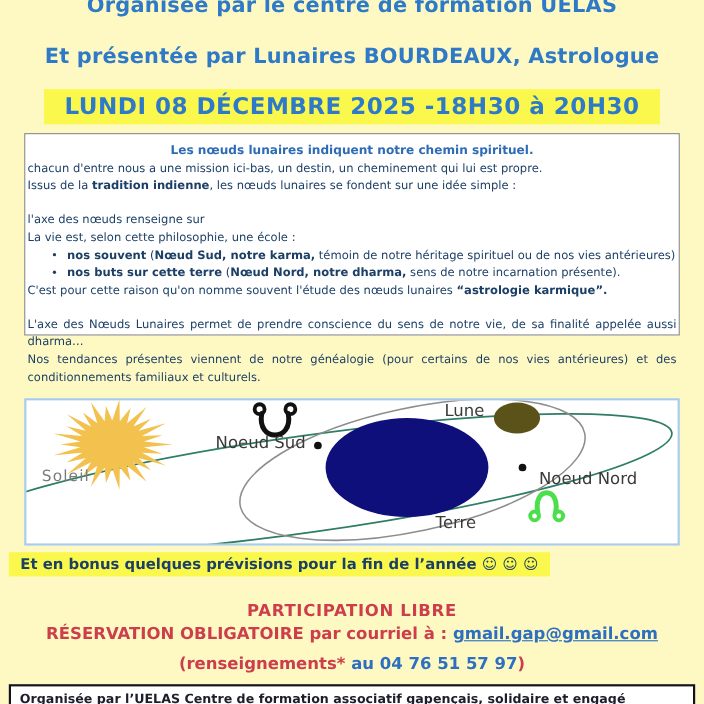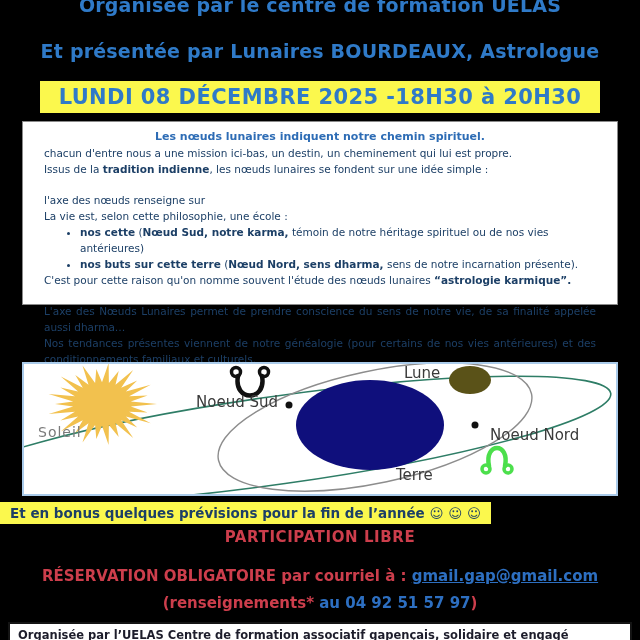--- a/index.html
+++ b/index.html
@@ -1,54 +1,54 @@
 <!DOCTYPE html>
 <html style="--title_blue: #2f7ac8; --heading_blue: #2d6cb5; --body_navy: #1c3f66; --highlight_yellow: #fbf84d; --red: #cd3e4c; --link_blue: #2d6fc1; --earth: #0f0f7c; --moon: #5a5218; --sun: #f2c14e; --ecliptic: #2e7d66; --lunar_orbit: #8d8d8d; --north_node_green: #4cdf4c;"><head>
 <meta charset="utf-8">
 <style>
   html,body{margin:0;padding:0;}
   body{width:640px;height:640px;overflow:hidden;background:#fff;
        font-family:"DejaVu Sans","Liberation Sans",sans-serif;}
-  .page{position:absolute;top:0;left:0;width:640px;height:640px;background:#000000;}
+  .page{position:absolute;top:0;left:0;width:640px;height:640px;background:#fef9c3;}
   .hdr{position:absolute;left:0;width:640px;text-align:center;font-weight:700;
        color:var(--title_blue);font-size:19px;letter-spacing:.2px;}
   #hdr1{top:-6px;}
   #hdr2{top:40px;}
   .date-wrap{position:absolute;top:81px;left:0;width:640px;text-align:center;}
   .date-hl{display:inline-block;background:var(--highlight_yellow);color:var(--title_blue);
        font-weight:700;font-size:21px;padding:4px 19px;letter-spacing:.4px;}
   .intro-box{position:absolute;top:121px;left:22px;width:596px;height:184px;
        box-sizing:border-box;border:1.5px solid #8a8a8a;background:#fff;
-       padding:7px 21px;font-size:10.5px;line-height:16px;color:var(--body_navy);}
+       padding:7px 2px;font-size:10.5px;line-height:16px;color:var(--body_navy);}
   .intro-box p{margin:0;}
   .intro-heading{text-align:center;font-weight:700;color:var(--heading_blue);font-size:11px;}
   .spacer{height:15px;}
   ul.nodes{margin:0;padding-left:36px;}
   ul.nodes li{margin:0;}
   .b{font-weight:700;}
   .i{}
   .just{text-align:justify;}
   .diagram-box{position:absolute;top:362px;left:22px;width:596px;height:134px;
        box-sizing:border-box;border:2px solid #aacbea;background:#fff;}
   .diagram-box svg{position:absolute;top:0;left:0;}
   .dlabel{font-size:15px;fill:#3a3a3a;}
   .dlabel-sun{font-size:14px;fill:#7a7a7a;letter-spacing:1px;}
   .ecliptic{stroke:var(--ecliptic);}
   .lunar{stroke:var(--lunar_orbit);}
   .earth{fill:var(--earth);}
   .moon{fill:var(--moon);}
   .sun{fill:var(--sun);}
   .nnode{stroke:var(--north_node_green);}
   .snode{stroke:#111;}
-  .bonus-wrap{position:absolute;top:502px;left:0;width:508px;}
+  .bonus-wrap{position:absolute;top:502px;left:0;width:508px;text-align:center;}
   .bonus-hl{display:inline-block;background:var(--highlight_yellow);color:var(--body_navy);
        font-weight:700;font-size:13.5px;padding:3px 10px;}
   .red-line{position:absolute;left:0;width:640px;text-align:center;font-weight:700;
        font-size:15px;color:var(--red);}
-  #participation{top:528px;letter-spacing:.6px;}
+  #participation{top:546px;letter-spacing:.6px;}
   #reservation{top:567px;}
   #infoline{top:594px;}
   a.email{color:var(--link_blue);text-decoration:underline;font-weight:700;}
   .phone{color:var(--link_blue);}
   .footer-box{position:absolute;top:622px;left:8px;width:624px;height:40px;
        box-sizing:border-box;border:2px solid #141414;background:#fff;
        padding:4px 8px;font-size:11.5px;font-weight:700;color:#1d1d2b;}
 </style>
 </head>
 <body>
@@ -63,22 +63,22 @@
   </div>
 
   <div class="intro-box">
     <p class="intro-heading">Les nœuds lunaires indiquent notre chemin spirituel.</p>
     <p><span>chacun d'entre nous a une mission ici-bas, un destin, un cheminement qui lui est propre.</span></p>
     <p><span>Issus de la </span><span class="b">tradition indienne</span><span>, les nœuds lunaires se fondent sur une idée simple :</span></p>
     <div class="spacer"></div>
     <p><span>l'axe des nœuds renseigne sur</span></p>
     <p><span>La vie est, selon cette philosophie, une école :</span></p>
     <ul class="nodes">
-      <li><span class="b">nos cette</span><span> (</span><span class="b i">Nœud Sud, notre karma,</span><span> témoin de notre héritage spirituel ou de nos vies antérieures)</span></li>
-      <li><span class="b">nos buts sur cette terre</span><span> (</span><span class="b i">Nœud Nord, sens dharma,</span><span> sens de notre incarnation présente).</span></li>
+      <li><span class="b">nos souvent</span><span> (</span><span class="b i">Nœud Sud, notre karma,</span><span> témoin de notre héritage spirituel ou de nos vies antérieures)</span></li>
+      <li><span class="b">nos buts sur cette terre</span><span> (</span><span class="b i">Nœud Nord, notre dharma,</span><span> sens de notre incarnation présente).</span></li>
     </ul>
     <p><span>C'est pour cette raison qu'on nomme souvent l'étude des nœuds lunaires </span><span class="b i">“astrologie karmique”.</span></p>
     <div class="spacer"></div>
     <p class="just"><span>L'axe des Nœuds Lunaires permet de prendre conscience du sens de notre vie, de sa finalité appelée aussi dharma…</span></p>
     <p class="just"><span>Nos tendances présentes viennent de notre généalogie (pour certains de nos vies antérieures) et des conditionnements familiaux et culturels.</span></p>
   </div>
 
   <div class="diagram-box">
     <svg width="592" height="130" viewBox="0 0 592 130">
 
@@ -118,20 +118,20 @@
     <span class="bonus-hl">Et en bonus quelques prévisions pour la fin de l’année ☺ ☺ ☺</span>
   </div>
 
   <div id="participation" class="red-line">PARTICIPATION LIBRE</div>
 
   <div id="reservation" class="red-line">
     <span>RÉSERVATION OBLIGATOIRE par courriel à : </span><a class="email" href="#">gmail.gap@gmail.com</a>
   </div>
 
   <div id="infoline" class="red-line">
-    <span>(renseignements* </span><span class="phone">au 04 92 51 57 97</span><span>)</span>
+    <span>(renseignements* </span><span class="phone">au 04 76 51 57 97</span><span>)</span>
   </div>
 
   <div class="footer-box">
     <span>Organisée par l’UELAS Centre de formation associatif gapençais, solidaire et engagé</span>
   </div>
 
 </div>
 
 </body></html>

